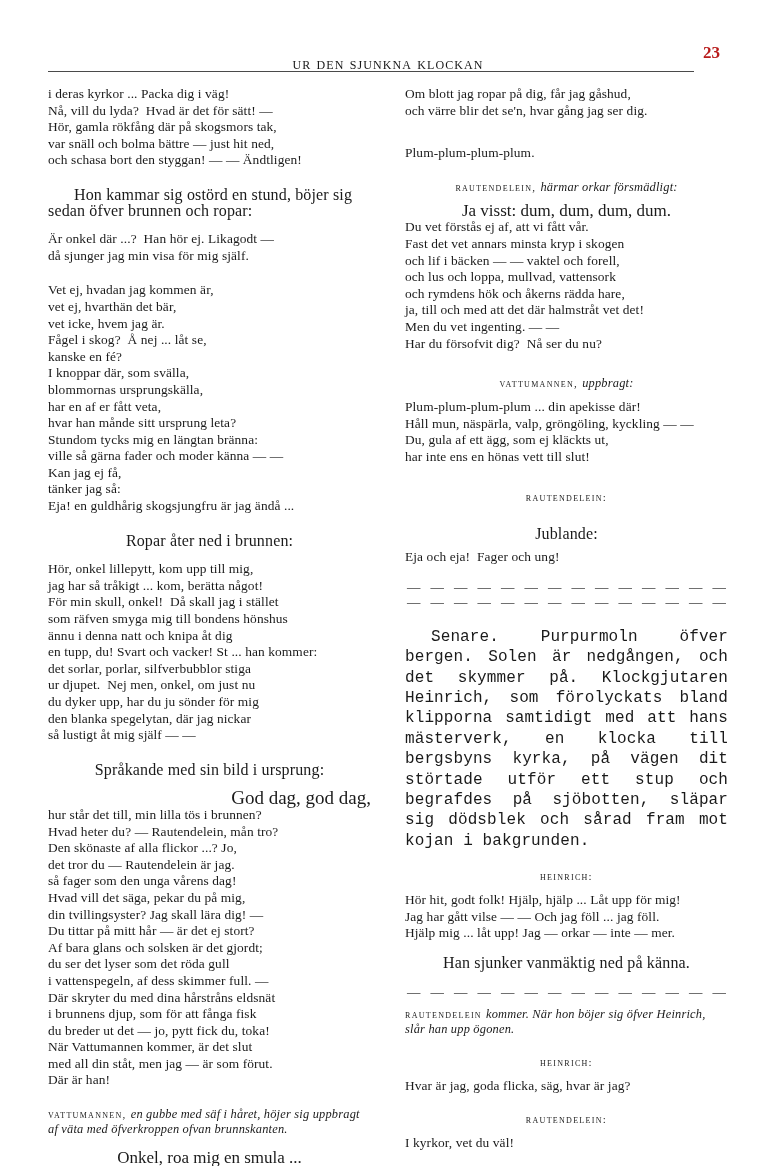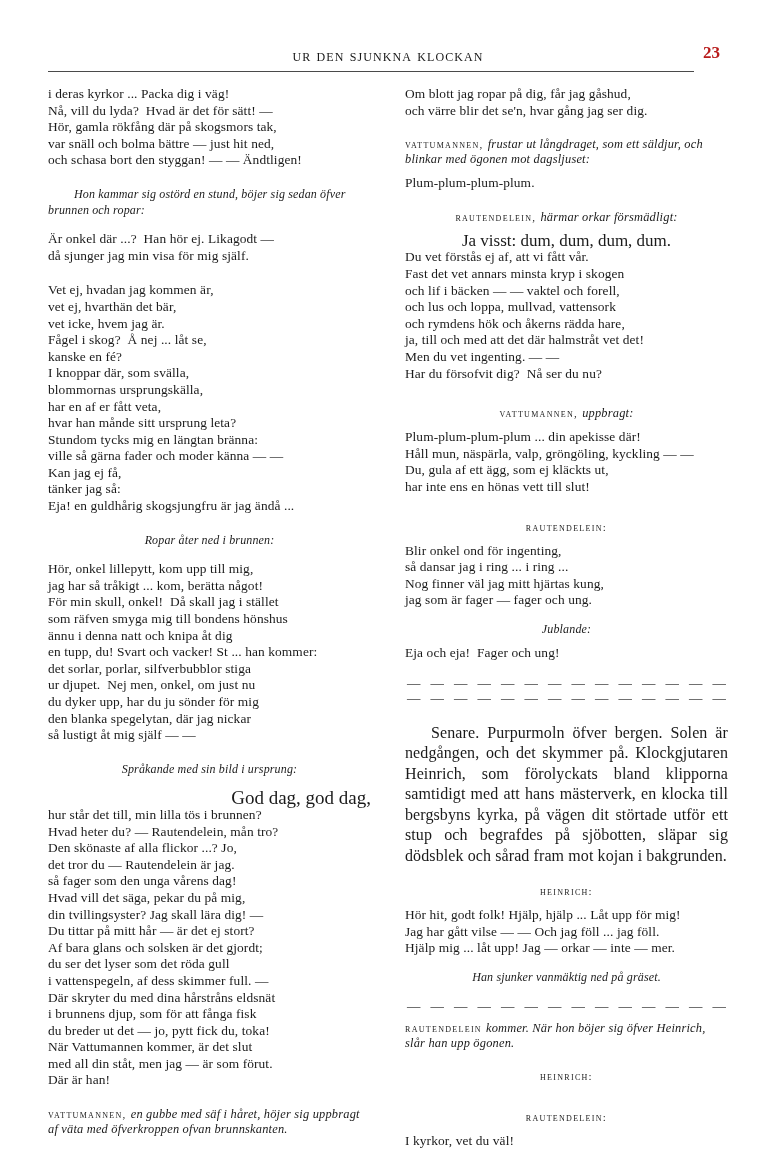--- a/index.html
+++ b/index.html
@@ -25,21 +25,21 @@
 
   
   .runhead {
     position: relative;
     height: 34px;
   }
   .runhead-title {
     position: absolute;
     left: 0;
     right: 0;
-    top: 6px;
+    top: 14px;
     text-align: center;
     font-size: 16.5px;
     letter-spacing: 1.1px;
     font-variant: small-caps;
     text-transform: lowercase;
     color: #171717;
   }
   .runhead-folio {
     position: absolute;
     right: 8px;
@@ -69,22 +69,21 @@
   }
 
   
   .verse {
     font-size: 13.4px;
     line-height: 16.6px;
     white-space: pre-wrap;
     letter-spacing: 0.1px;
   }
   .stage {
-    font-style: italic;
-    font-size: 12px;
+    font-size: 16px;
     line-height: 15.6px;
     white-space: pre-wrap;
     letter-spacing: 0.15px;
   }
   .stage.centered {
     text-align: center;
   }
   .stage.hang {
     text-indent: 26px;
   }
@@ -133,20 +132,21 @@
   }
   .dashrow span { display: inline-block; }
 
   
   .prose {
     font-size: 16px;
     line-height: 20.4px;
     text-align: justify;
     text-indent: 26px;
     letter-spacing: 0.1px;
+    font-family: Liberation Mono, monospace;
   }
 </style>
 </head>
 <body>
 
 <div class="page">
 
   <div class="runhead">
     <div class="runhead-title">Ur  den sjunkna klockan</div>
     <div class="runhead-folio">23</div>
@@ -225,33 +225,30 @@
 med all din ståt, men jag — är som förut.
 Där är han!</div>
 
       <div class="gap-l"></div>
       <div class="speaker left-flush">
         <span>Vattumannen,</span>
         <span class="dirn">en gubbe med säf i håret, höjer sig uppbragt af väta med öfverkroppen ofvan brunnskanten.</span>
       </div>
 
       <div class="gap-m"></div>
+      <div class="center-lead">Onkel, roa mig en smula ...</div>
 
     </div>
 
     <div class="col">
 
       <div class="verse">Om blott jag ropar på dig, får jag gåshud,
 och värre blir det se'n, hvar gång jag ser dig.</div>
 
       <div class="gap-l"></div>
-      <div class="speaker left-flush">
-        <span>Vattumannen,</span>
-        <span class="dirn">frustar ut långdraget, som ett säldjur, och blinkar med ögonen mot dagsljuset:</span>
-      </div>
 
       <div class="gap-s"></div>
       <div class="verse">Plum-plum-plum-plum.</div>
 
       <div class="gap-l"></div>
       <div class="speaker">
         <span>Rautendelein,</span>
         <span class="dirn">härmar orkar försmädligt:</span>
       </div>
 
@@ -277,24 +274,20 @@
 Håll mun, näspärla, valp, gröngöling, kyckling — —
 Du, gula af ett ägg, som ej kläckts ut,
 har inte ens en hönas vett till slut!</div>
 
       <div class="gap-xl"></div>
       <div class="speaker">
         <span>Rautendelein:</span>
       </div>
 
       <div class="gap-s"></div>
-      <div class="verse">Blir onkel ond för ingenting,
-så dansar jag i ring ... i ring ...
-Nog finner väl jag mitt hjärtas kung,
-jag som är fager — fager och ung.</div>
 
       <div class="gap-m"></div>
       <div class="stage centered">Jublande:</div>
 
       <div class="gap-s"></div>
       <div class="verse">Eja och eja!  Fager och ung!</div>
 
       <div class="gap-m"></div>
       <div class="dashrow">
           <span>—</span>
@@ -336,21 +329,21 @@
       <div class="speaker">
         <span>Heinrich:</span>
       </div>
 
       <div class="gap-s"></div>
       <div class="verse">Hör hit, godt folk! Hjälp, hjälp ... Låt upp för mig!
 Jag har gått vilse — — Och jag föll ... jag föll.
 Hjälp mig ... låt upp! Jag — orkar — inte — mer.</div>
 
       <div class="gap-m"></div>
-      <div class="stage centered">Han sjunker vanmäktig ned på gräset.</div>
+      <div class="stage centered">Han sjunker vanmäktig ned på känna.</div>
 
       <div class="gap-m"></div>
       <div class="dashrow">
           <span>—</span>
           <span>—</span>
           <span>—</span>
           <span>—</span>
           <span>—</span>
           <span>—</span>
           <span>—</span>
@@ -368,20 +361,21 @@
         <span>Rautendelein</span>
         <span class="dirn">kommer.  När hon böjer sig öfver Heinrich, slår han upp ögonen.</span>
       </div>
 
       <div class="gap-l"></div>
       <div class="speaker">
         <span>Heinrich:</span>
       </div>
 
       <div class="gap-s"></div>
+      <div class="verse">Hvar är jag, goda flicka, säg, hvar är jag?</div>
 
       <div class="gap-l"></div>
       <div class="speaker">
         <span>Rautendelein:</span>
       </div>
 
       <div class="gap-s"></div>
       <div class="verse">I kyrkor, vet du väl!</div>
 
     </div>

